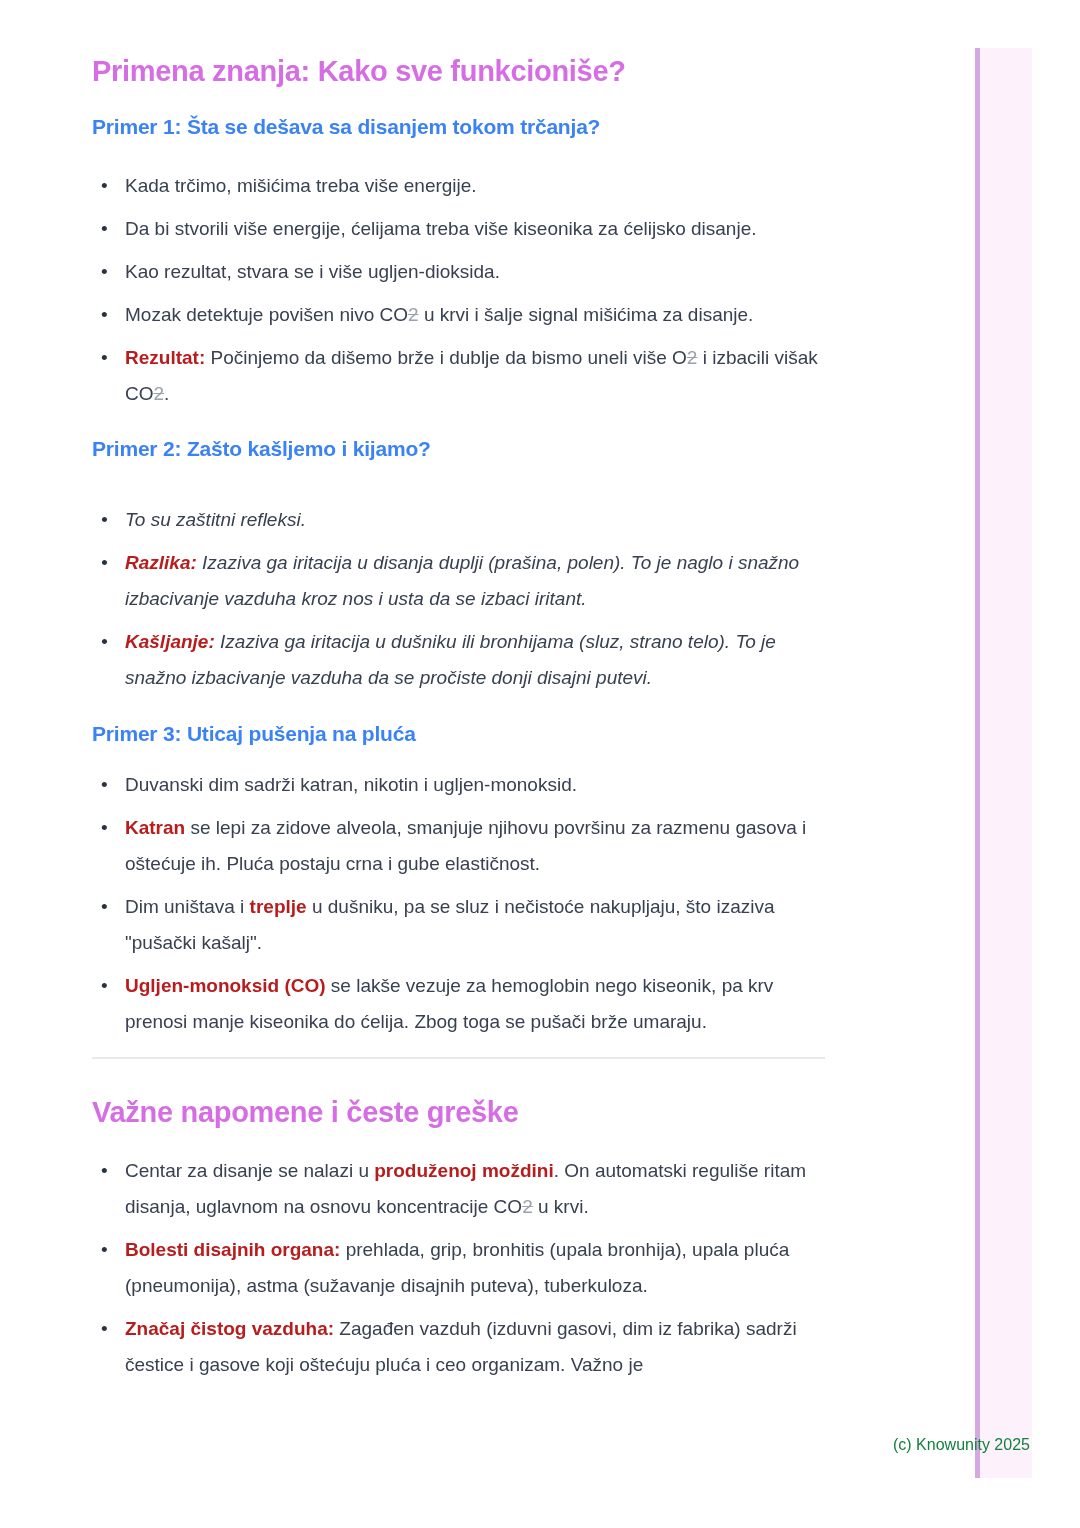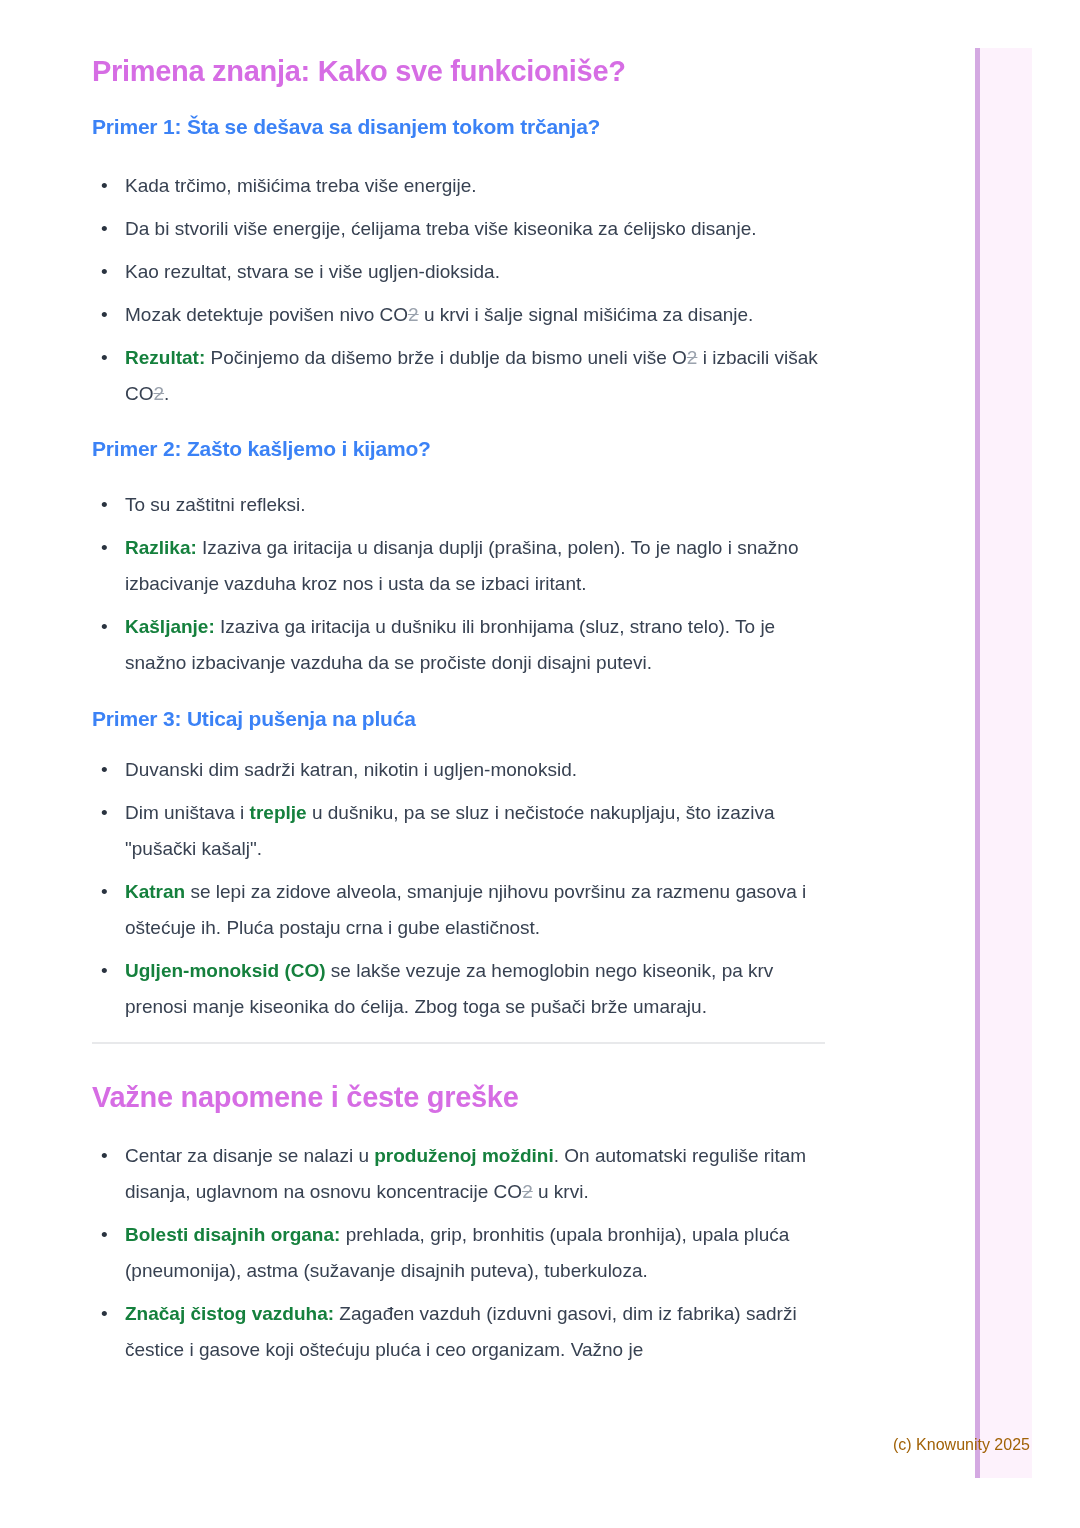--- a/index.html
+++ b/index.html
@@ -56,59 +56,59 @@
   }
   h3.t1 { margin-top: 26px; }
   h3.t2 { margin-top: 24px; }
   h3.t3 { margin-top: 25px; }
   ul.bullets {
     list-style: none;
     margin: 0;
     padding: 0;
   }
   ul.u1 { margin-top: 29px; }
-  ul.u2 { margin-top: 26px; }
+  ul.u2 { margin-top: 41px; font-style: italic; }
   ul.u3 { margin-top: 21px; }
   ul.u4 { margin-top: 24px; }
   ul.bullets li {
     position: relative;
     padding-left: 33px;
     margin-bottom: 7px;
     font-size: 19px;
     line-height: 36px;
     color: #374151;
   }
   ul.bullets li::before {
     content: "\2022";
     position: absolute;
     left: 9px;
     top: 0;
     color: #2a3340;
     font-size: 19px;
   }
   ul.bullets li b {
     font-weight: bold;
-    color: #15803d;
+    color: #b91c1c;
   }
   ul.bullets li s {
     color: #9aa2ad;
     text-decoration: line-through;
   }
   hr.divider {
     border: none;
     border-top: 2px solid #e8e9eb;
     margin: 17px 0 0 0;
     width: 733px;
   }
   .copyright {
     position: absolute;
     top: 1436px;
     left: 893px;
     font-size: 16px;
-    color: #a16207;
+    color: #15803d;
     z-index: 3;
     white-space: nowrap;
   }
 </style>
 </head>
 <body>
 
 <div class="page">
 
   <div class="margin-strip"></div>
@@ -132,22 +132,22 @@
     <ul class="bullets u2">
       <li><span>To su zaštitni refleksi.</span></li>
       <li><b>Razlika:</b><span> Izaziva ga iritacija u disanja duplji (prašina, polen). To je naglo i snažno izbacivanje vazduha kroz nos i usta da se izbaci iritant.</span></li>
       <li><b>Kašljanje:</b><span> Izaziva ga iritacija u dušniku ili bronhijama (sluz, strano telo). To je snažno izbacivanje vazduha da se pročiste donji disajni putevi.</span></li>
     </ul>
 
     <h3 class="example-title t3">Primer 3: Uticaj pušenja na pluća</h3>
 
     <ul class="bullets u3">
       <li><span>Duvanski dim sadrži katran, nikotin i ugljen-monoksid.</span></li>
+      <li><b>Katran</b><span> se lepi za zidove alveola, smanjuje njihovu površinu za razmenu gasova i oštećuje ih. Pluća postaju crna i gube elastičnost.</span></li>
       <li><span>Dim uništava i </span><b>treplje</b><span> u dušniku, pa se sluz i nečistoće nakupljaju, što izaziva "pušački kašalj".</span></li>
-      <li><b>Katran</b><span> se lepi za zidove alveola, smanjuje njihovu površinu za razmenu gasova i oštećuje ih. Pluća postaju crna i gube elastičnost.</span></li>
       <li><b>Ugljen-monoksid (CO)</b><span> se lakše vezuje za hemoglobin nego kiseonik, pa krv prenosi manje kiseonika do ćelija. Zbog toga se pušači brže umaraju.</span></li>
     </ul>
 
     <hr class="divider">
 
     <h1 class="section-title second">Važne napomene i česte greške</h1>
 
     <ul class="bullets u4">
       <li><span>Centar za disanje se nalazi u </span><b>produženoj moždini</b><span>. On automatski reguliše ritam disanja, uglavnom na osnovu koncentracije CO</span><s>2</s><span> u krvi.</span></li>
       <li><b>Bolesti disajnih organa:</b><span> prehlada, grip, bronhitis (upala bronhija), upala pluća (pneumonija), astma (sužavanje disajnih puteva), tuberkuloza.</span></li>

